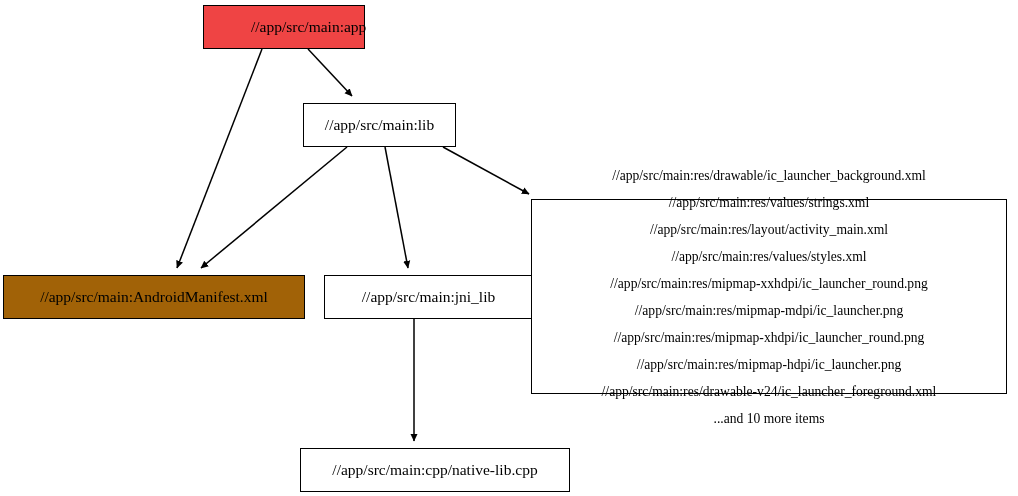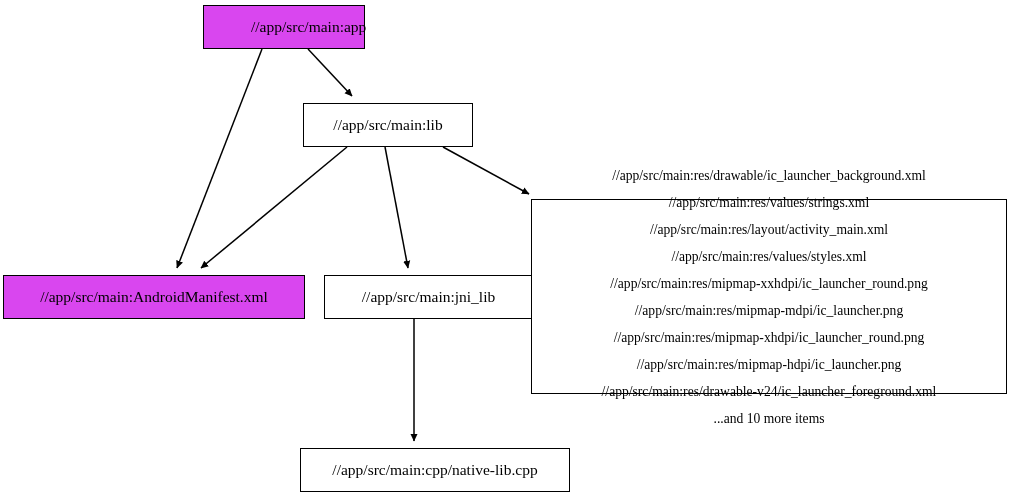--- a/index.html
+++ b/index.html
@@ -66,29 +66,29 @@
 
     <line x1="347" y1="147" x2="201" y2="268" stroke="#000000" stroke-width="1.5" marker-end="url(#arrow)"></line>
 
     <line x1="385" y1="147" x2="408" y2="268" stroke="#000000" stroke-width="1.5" marker-end="url(#arrow)"></line>
 
     <line x1="443" y1="147" x2="529" y2="194" stroke="#000000" stroke-width="1.5" marker-end="url(#arrow)"></line>
 
     <line x1="414" y1="319" x2="414" y2="441" stroke="#000000" stroke-width="1.5" marker-end="url(#arrow)"></line>
   </svg>
 
-  <div class="graph-node" id="node-app" style="left: 203px; top: 5px; width: 162px; height: 44px; border-color: rgb(0, 0, 0); background: #d946ef; padding-left: 47px;">
+  <div class="graph-node" id="node-app" style="left: 203px; top: 5px; width: 162px; height: 44px; border-color: rgb(0, 0, 0); background: #ef4444; padding-left: 47px;">
     <span class="node-label">//app/src/main:app</span>
   </div>
 
-  <div class="graph-node" id="node-lib" style="left: 303px; top: 103px; width: 170px; height: 44px; border-color: rgb(0, 0, 0); background: rgb(255, 255, 255);">
+  <div class="graph-node" id="node-lib" style="left: 303px; top: 103px; width: 153px; height: 44px; border-color: rgb(0, 0, 0); background: rgb(255, 255, 255);">
     <span class="node-label">//app/src/main:lib</span>
   </div>
 
-  <div class="graph-node" id="node-manifest" style="left: 3px; top: 275px; width: 302px; height: 44px; border-color: rgb(0, 0, 0); background: #d946ef;">
+  <div class="graph-node" id="node-manifest" style="left: 3px; top: 275px; width: 302px; height: 44px; border-color: rgb(0, 0, 0); background: #a16207;">
     <span class="node-label">//app/src/main:AndroidManifest.xml</span>
   </div>
 
   <div class="graph-node" id="node-jni_lib" style="left: 324px; top: 275px; width: 209px; height: 44px; border-color: rgb(0, 0, 0); background: rgb(255, 255, 255);">
     <span class="node-label">//app/src/main:jni_lib</span>
   </div>
 
   <div class="graph-node" id="node-native_lib" style="left: 280px; top: 448px; width: 270px; height: 44px; border-color: rgb(0, 0, 0); background: rgb(255, 255, 255); margin-left: 20px;">
     <span class="node-label">//app/src/main:cpp/native-lib.cpp</span>
   </div>

